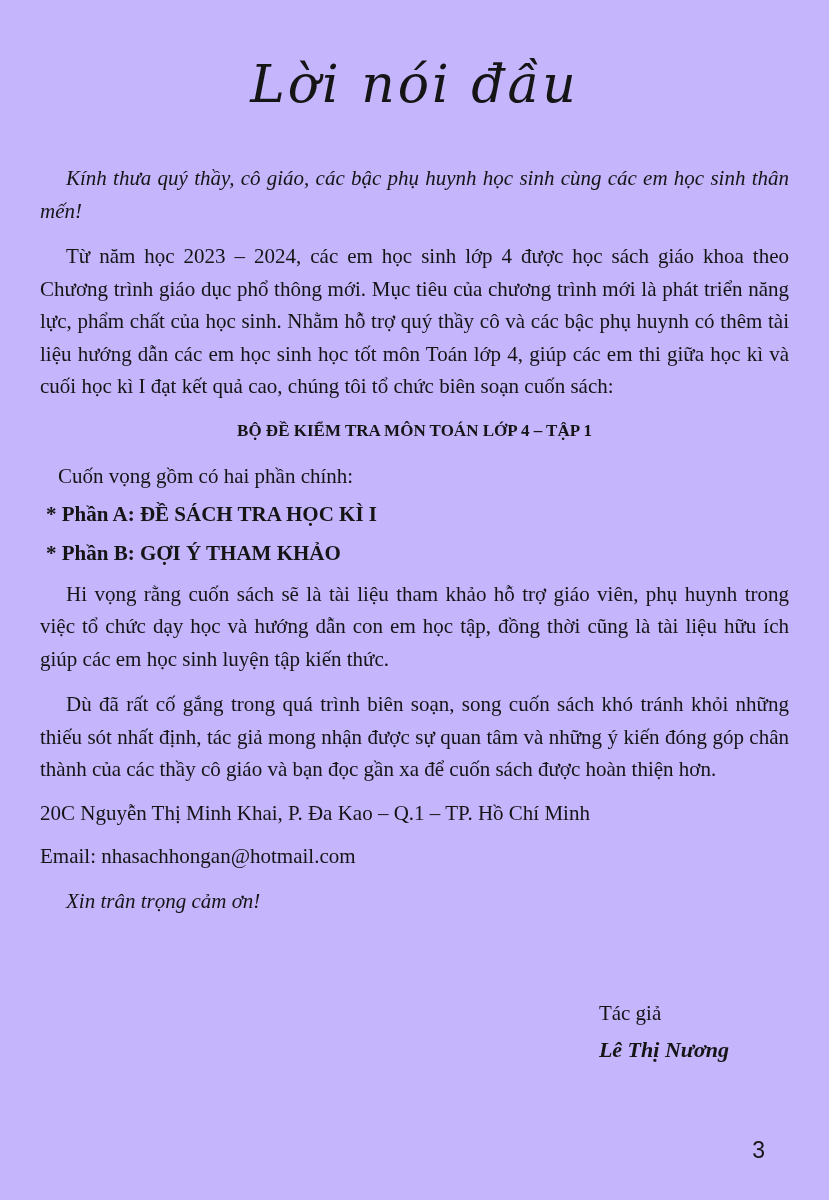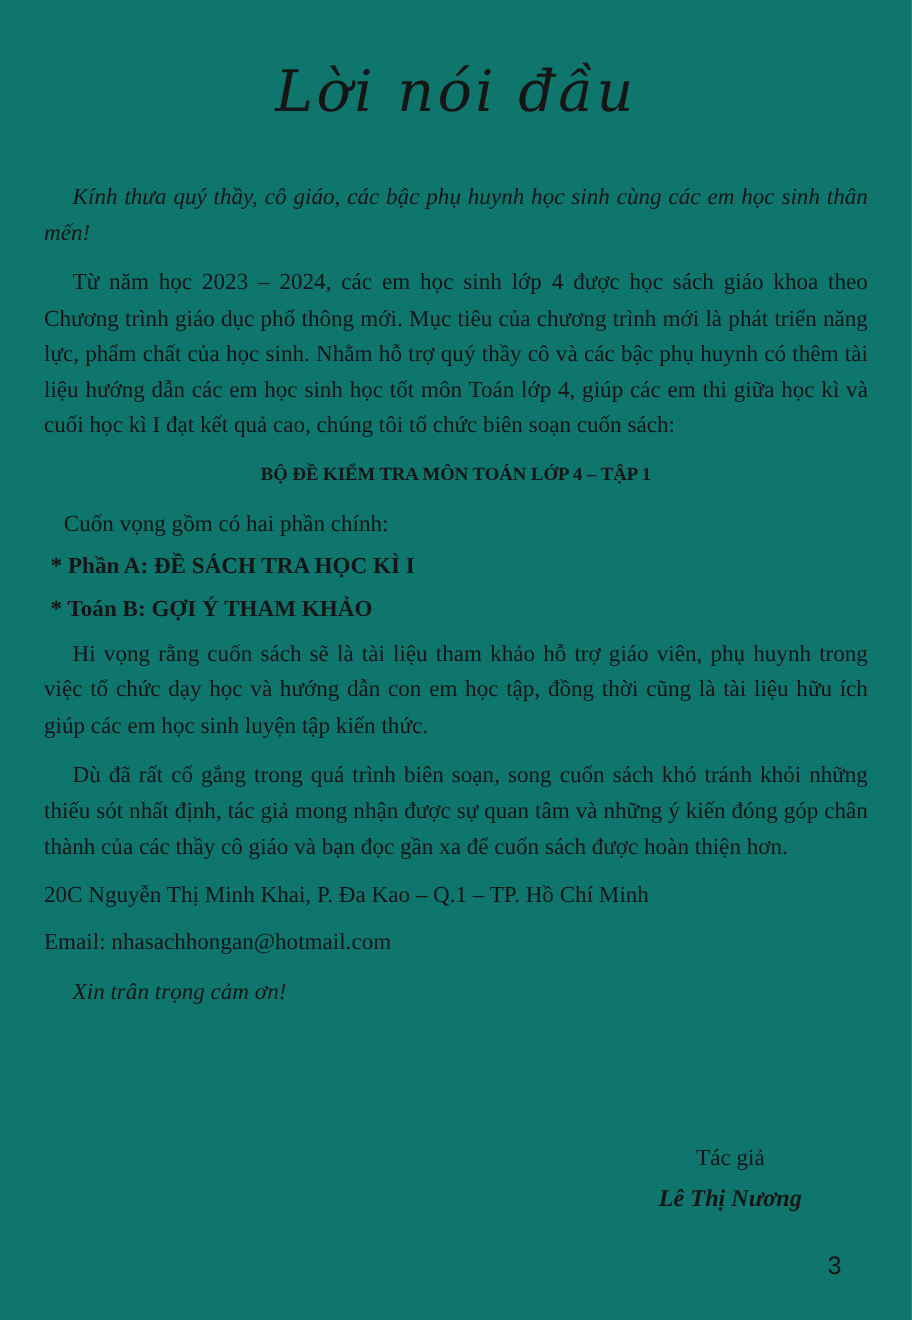--- a/index.html
+++ b/index.html
@@ -4,21 +4,21 @@
 <style>
   html, body {
     margin: 0;
     padding: 0;
     background: #ffffff;
   }
   .sheet {
     position: relative;
     width: 829px;
     height: 1200px;
-    background: #0f766e;
+    background: #c4b5fd;
     color: #151515;
     font-family: "Liberation Serif", serif;
     overflow: hidden;
     box-sizing: border-box;
   }
   .content {
     padding: 44px 40px 0 40px;
   }
   .doc-title {
     margin: 0 0 38px 0;
@@ -77,22 +77,21 @@
     font-style: italic;
     text-indent: 26px;
   }
   .author-block {
     margin-top: 86px;
     padding-right: 60px;
     text-align: right;
   }
   .author-inner {
     display: inline-block;
-    text-align: center;
-    margin-top: 39px;
+    text-align: left;
   }
   .author-label {
     font-size: 21px;
     line-height: 24px;
     margin-bottom: 12px;
   }
   .author-name {
     font-size: 22px;
     line-height: 26px;
     font-weight: bold;
@@ -117,21 +116,21 @@
     <p class="para italic">Kính thưa quý thầy, cô giáo, các bậc phụ huynh học sinh cùng các em học sinh thân mến!</p>
 
     <p class="para">Từ năm học 2023 – 2024, các em học sinh lớp 4 được học sách giáo khoa theo Chương trình giáo dục phổ thông mới. Mục tiêu của chương trình mới là phát triển năng lực, phẩm chất của học sinh. Nhằm hỗ trợ quý thầy cô và các bậc phụ huynh có thêm tài liệu hướng dẫn các em học sinh học tốt môn Toán lớp 4, giúp các em thi giữa học kì và cuối học kì I đạt kết quả cao, chúng tôi tổ chức biên soạn cuốn sách:</p>
 
     <div class="book-title">BỘ ĐỀ KIỂM TRA MÔN TOÁN LỚP 4 – TẬP 1</div>
 
     <div class="parts-intro">Cuốn vọng gồm có hai phần chính:</div>
 
     <div class="part-line">* Phần A: ĐỀ SÁCH TRA HỌC KÌ I</div>
 
-    <div class="part-line">* Toán B: GỢI Ý THAM KHẢO</div>
+    <div class="part-line">* Phần B: GỢI Ý THAM KHẢO</div>
 
     <p class="para">Hi vọng rằng cuốn sách sẽ là tài liệu tham khảo hỗ trợ giáo viên, phụ huynh trong việc tổ chức dạy học và hướng dẫn con em học tập, đồng thời cũng là tài liệu hữu ích giúp các em học sinh luyện tập kiến thức.</p>
 
     <p class="para">Dù đã rất cố gắng trong quá trình biên soạn, song cuốn sách khó tránh khỏi những thiếu sót nhất định, tác giả mong nhận được sự quan tâm và những ý kiến đóng góp chân thành của các thầy cô giáo và bạn đọc gần xa để cuốn sách được hoàn thiện hơn.</p>
 
 
     <div class="centered-line">20C Nguyễn Thị Minh Khai, P. Đa Kao – Q.1 – TP. Hồ Chí Minh</div>
 
     <div class="centered-line">Email: nhasachhongan@hotmail.com</div>
 

